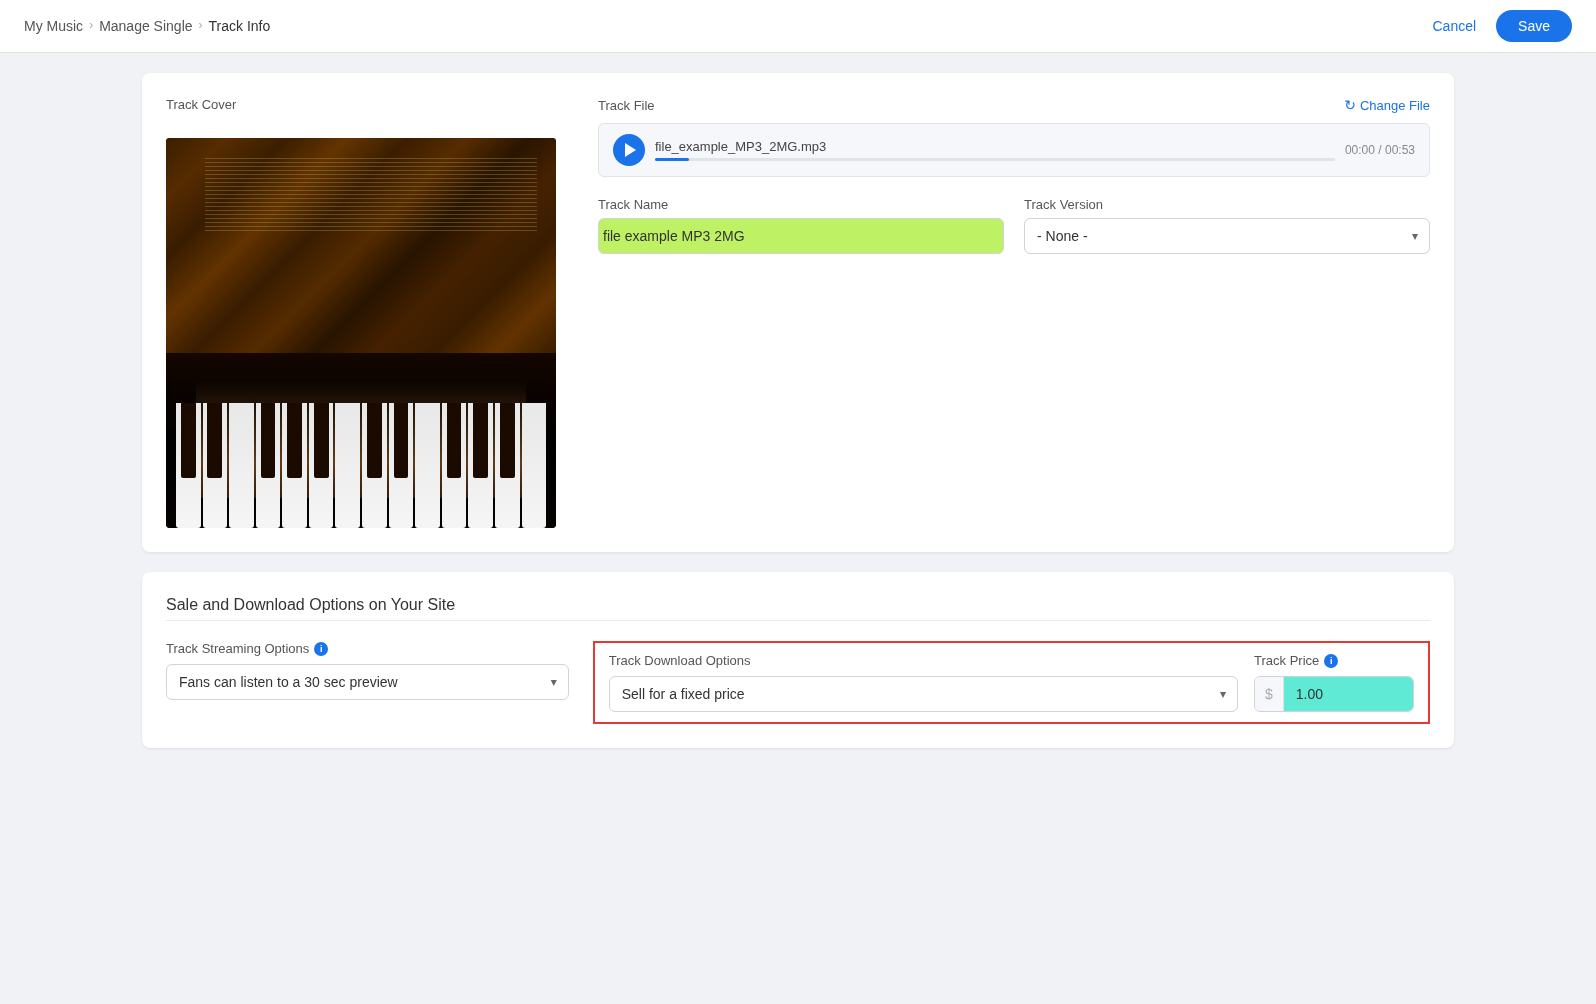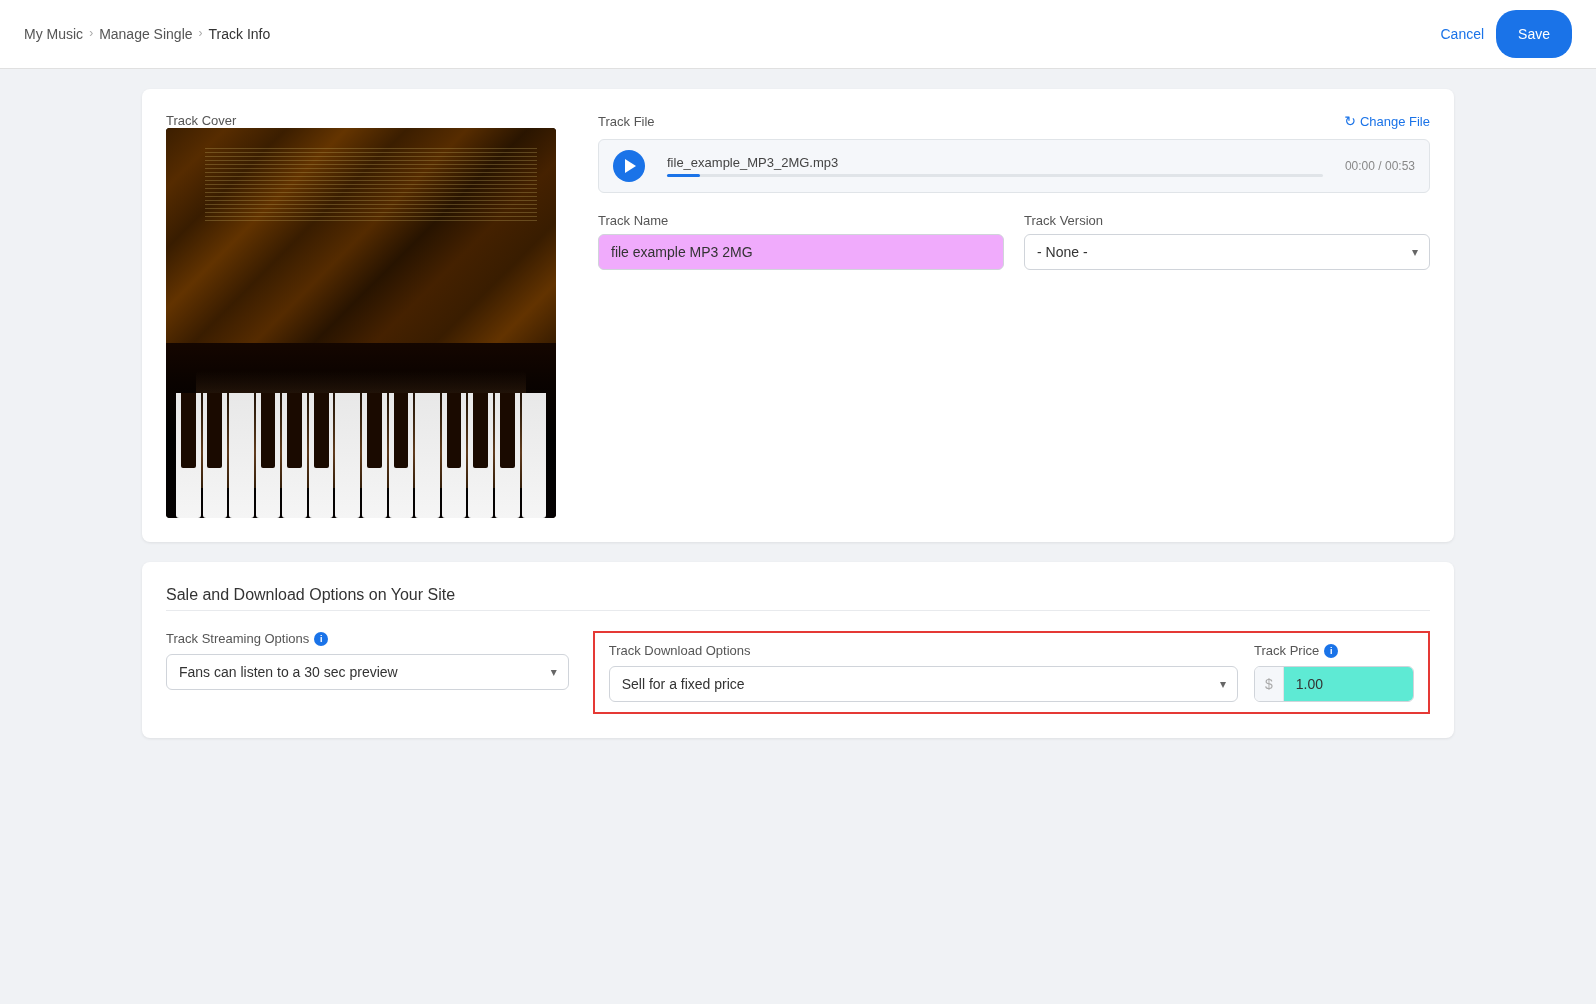--- a/index.html
+++ b/index.html
@@ -34,37 +34,37 @@
     .breadcrumb .crumb-separator {
       color: #aaa;
       font-size: 12px;
     }
     .breadcrumb .crumb-current {
       color: #333;
       font-weight: 500;
     }
     .header-actions {
       display: flex;
-      gap: 0;
+      gap: 8px;
     }
     .btn-cancel {
       background: none;
       border: none;
       color: #1a73e8;
       font-size: 14px;
       cursor: pointer;
       padding: 6px 12px;
     }
     .btn-save {
       background: #1a73e8;
       border: none;
       color: #fff;
       font-size: 14px;
       cursor: pointer;
-      padding: 16px 22px;
+      padding: 8px 22px;
       border-radius: 20px;
       font-weight: 500;
     }
 
     
     .main-content {
       padding: 20px 24px;
       max-width: 1360px;
       margin: 0 auto;
     }
@@ -87,21 +87,21 @@
       flex: 0 0 auto;
       width: 400px;
     }
     .track-details-section {
       flex: 1;
     }
 
     .section-label {
       font-size: 13px;
       color: #555;
-      margin-bottom: 0;
+      margin-bottom: 26px;
       font-weight: 400;
     }
     .track-cover-image {
       width: 390px;
       height: 390px;
       background: #1a0a00;
       border-radius: 4px;
       overflow: hidden;
       position: relative;
     }
@@ -219,21 +219,21 @@
       font-size: 14px;
     }
 
     .audio-player {
       background: #f5f7fa;
       border: 1px solid #e0e4e8;
       border-radius: 6px;
       padding: 10px 14px;
       display: flex;
       align-items: center;
-      gap: 22px;
+      gap: 10px;
       margin-bottom: 20px;
     }
     .play-btn {
       width: 32px;
       height: 32px;
       border-radius: 50%;
       background: #1a73e8;
       border: none;
       cursor: pointer;
       display: flex;
@@ -287,25 +287,25 @@
     .form-label {
       font-size: 13px;
       color: #555;
       margin-bottom: 6px;
       display: block;
     }
     .form-input {
       width: 100%;
       border: 1px solid #d0d4da;
       border-radius: 6px;
-      padding: 9px 12px;
+      padding: 9px 4px;
       font-size: 14px;
       color: #333;
       outline: none;
-      background: #f0abfc;
+      background: #bef264;
     }
     .form-select {
       width: 100%;
       border: 1px solid #d0d4da;
       border-radius: 6px;
       padding: 9px 12px;
       font-size: 14px;
       color: #333;
       outline: none;
       background: #fff;

